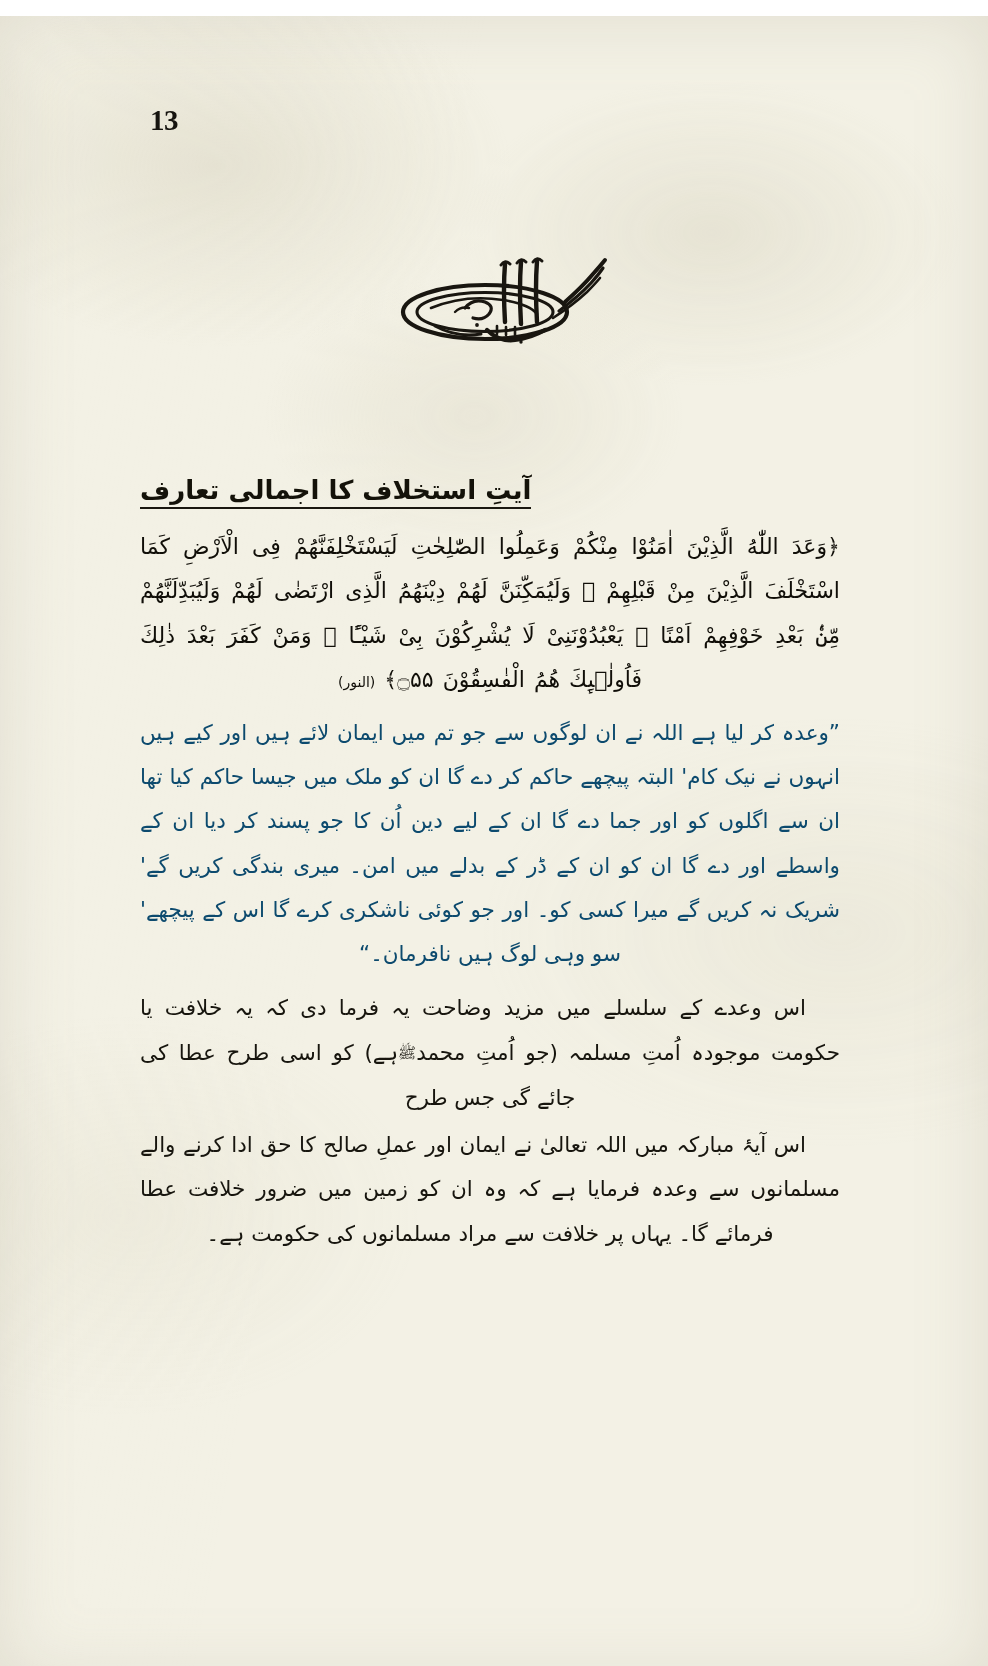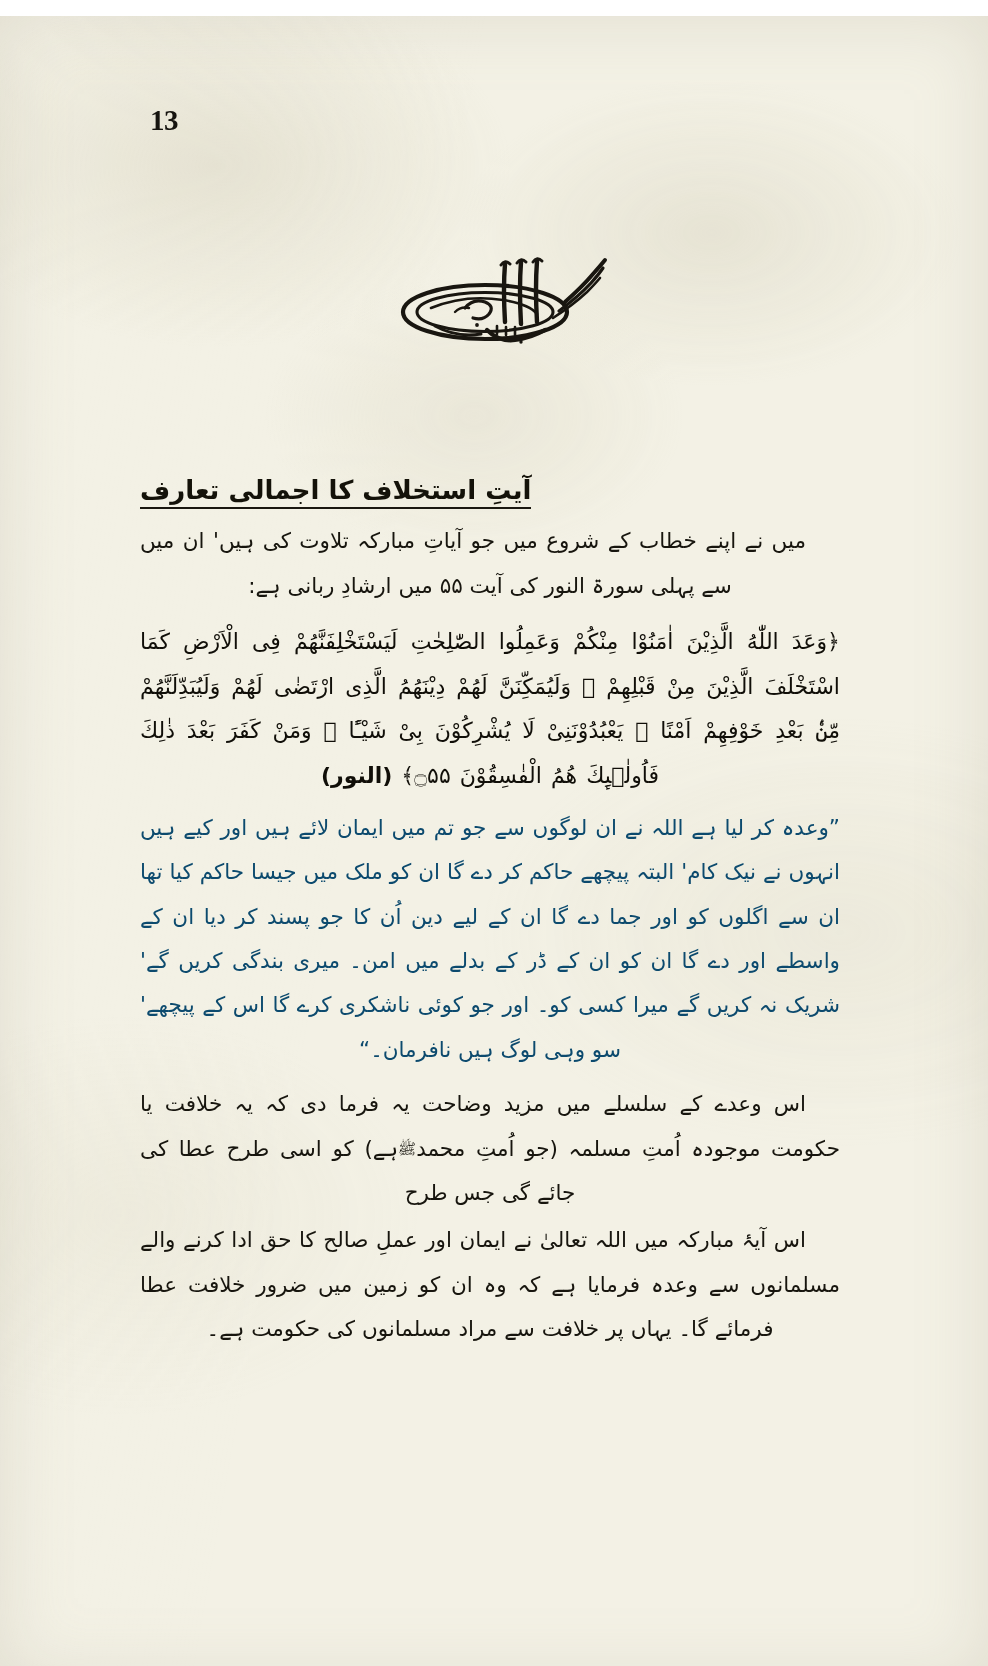--- a/index.html
+++ b/index.html
@@ -124,22 +124,21 @@
     line-height: 2.02;
     color: #100e08;
     margin: 12px 0 8px 0;
     text-align: justify;
     text-align-last: center;
     direction: rtl;
     word-spacing: 2px;
   }
   .ayah-block .ayah-source {
     font-family: "DejaVu Sans", "Liberation Sans", sans-serif;
-    font-size: 22px;
-    font-weight: bold;
+    font-size: 14px;
   }
 
   .translation {
     font-family: "DejaVu Sans", "Liberation Sans", sans-serif;
     font-size: 21.5px;
     line-height: 2.06;
     color: #0c4a6e;
     margin: 4px 0 6px 0;
     text-align: justify;
     text-align-last: center;
@@ -198,21 +197,20 @@
     </svg>
     <span class="bismillah-alt">بِسْمِ اللهِ الرَّحْمٰنِ الرَّحِيْمِ</span>
   </div>
 
   <div class="content">
 
     <h1 class="section-heading">
       <span class="heading-text">آیتِ استخلاف کا اجمالی تعارف</span>
     </h1>
 
-    <p class="urdu">میں نے اپنے خطاب کے شروع میں جو آیاتِ مبارکہ تلاوت کی ہیں' ان میں سے پہلی سورۃ النور کی آیت ۵۵ میں ارشادِ ربانی ہے:</p>
 
     <div class="ayah-block">
       <span>﴿وَعَدَ اللّٰهُ الَّذِيْنَ اٰمَنُوْا مِنْكُمْ وَعَمِلُوا الصّٰلِحٰتِ لَيَسْتَخْلِفَنَّهُمْ فِى</span>
       <span>الْاَرْضِ كَمَا اسْتَخْلَفَ الَّذِيْنَ مِنْ قَبْلِهِمْ ۪ وَلَيُمَكِّنَنَّ لَهُمْ دِيْنَهُمُ الَّذِى</span>
       <span>ارْتَضٰى لَهُمْ وَلَيُبَدِّلَنَّهُمْ مِّنْۢ بَعْدِ خَوْفِهِمْ اَمْنًا ۭ يَعْبُدُوْنَنِىْ لَا يُشْرِكُوْنَ بِىْ</span>
       <span>شَيْـًٔا ۭ وَمَنْ كَفَرَ بَعْدَ ذٰلِكَ فَاُولٰۗىِٕكَ هُمُ الْفٰسِقُوْنَ ۝۵۵﴾</span>
       <span class="ayah-source">(النور)</span>
     </div>
 
     <p class="translation">”وعدہ کر لیا ہے اللہ نے ان لوگوں سے جو تم میں ایمان لائے ہیں اور کیے ہیں انہوں نے نیک کام' البتہ پیچھے حاکم کر دے گا ان کو ملک میں جیسا حاکم کیا تھا ان سے اگلوں کو اور جما دے گا ان کے لیے دین اُن کا جو پسند کر دیا ان کے واسطے اور دے گا ان کو ان کے ڈر کے بدلے میں امن۔ میری بندگی کریں گے' شریک نہ کریں گے میرا کسی کو۔ اور جو کوئی ناشکری کرے گا اس کے پیچھے' سو وہی لوگ ہیں نافرمان۔“</p>

